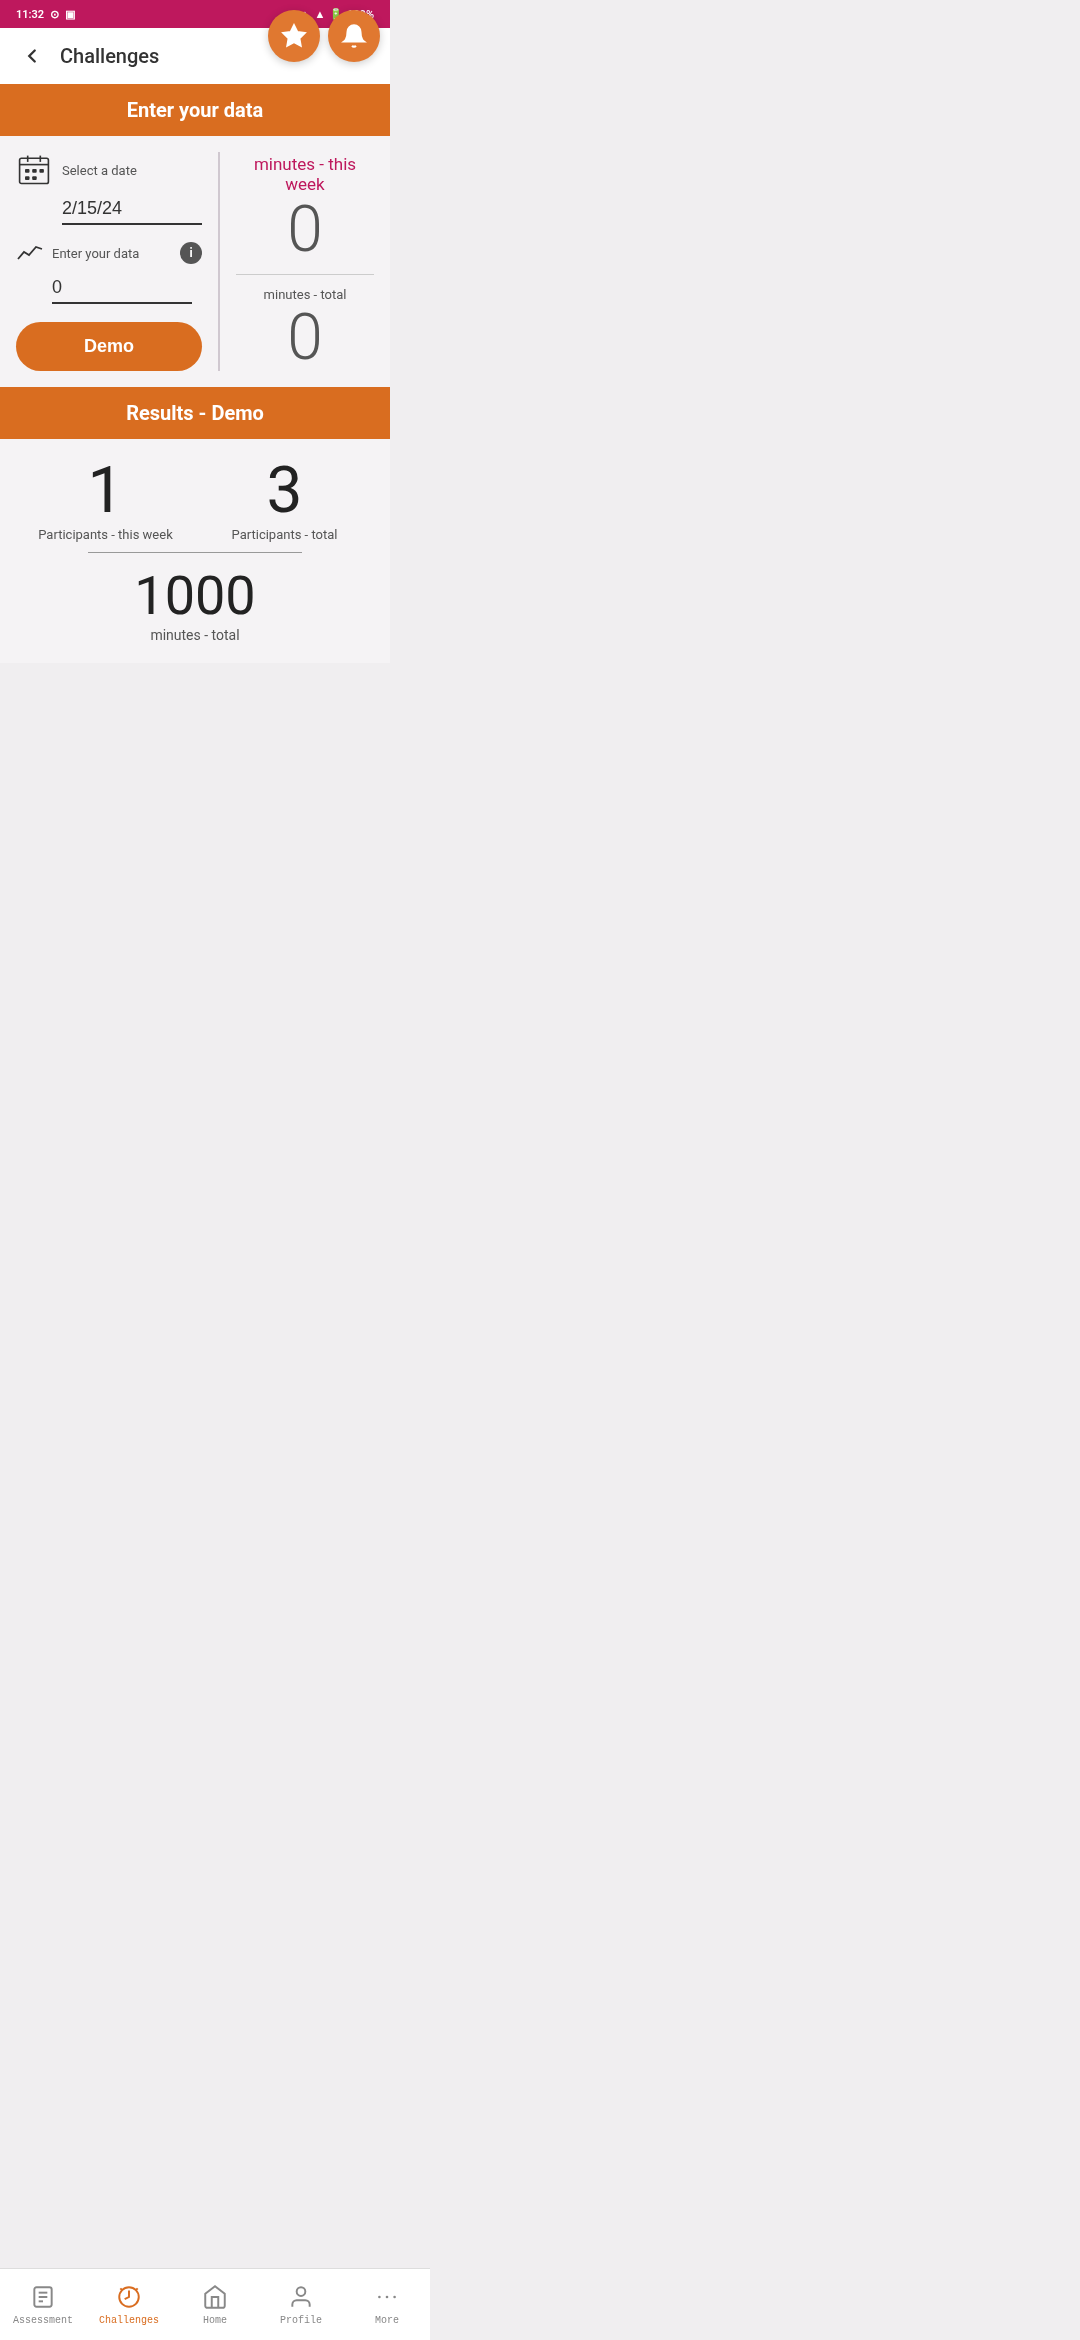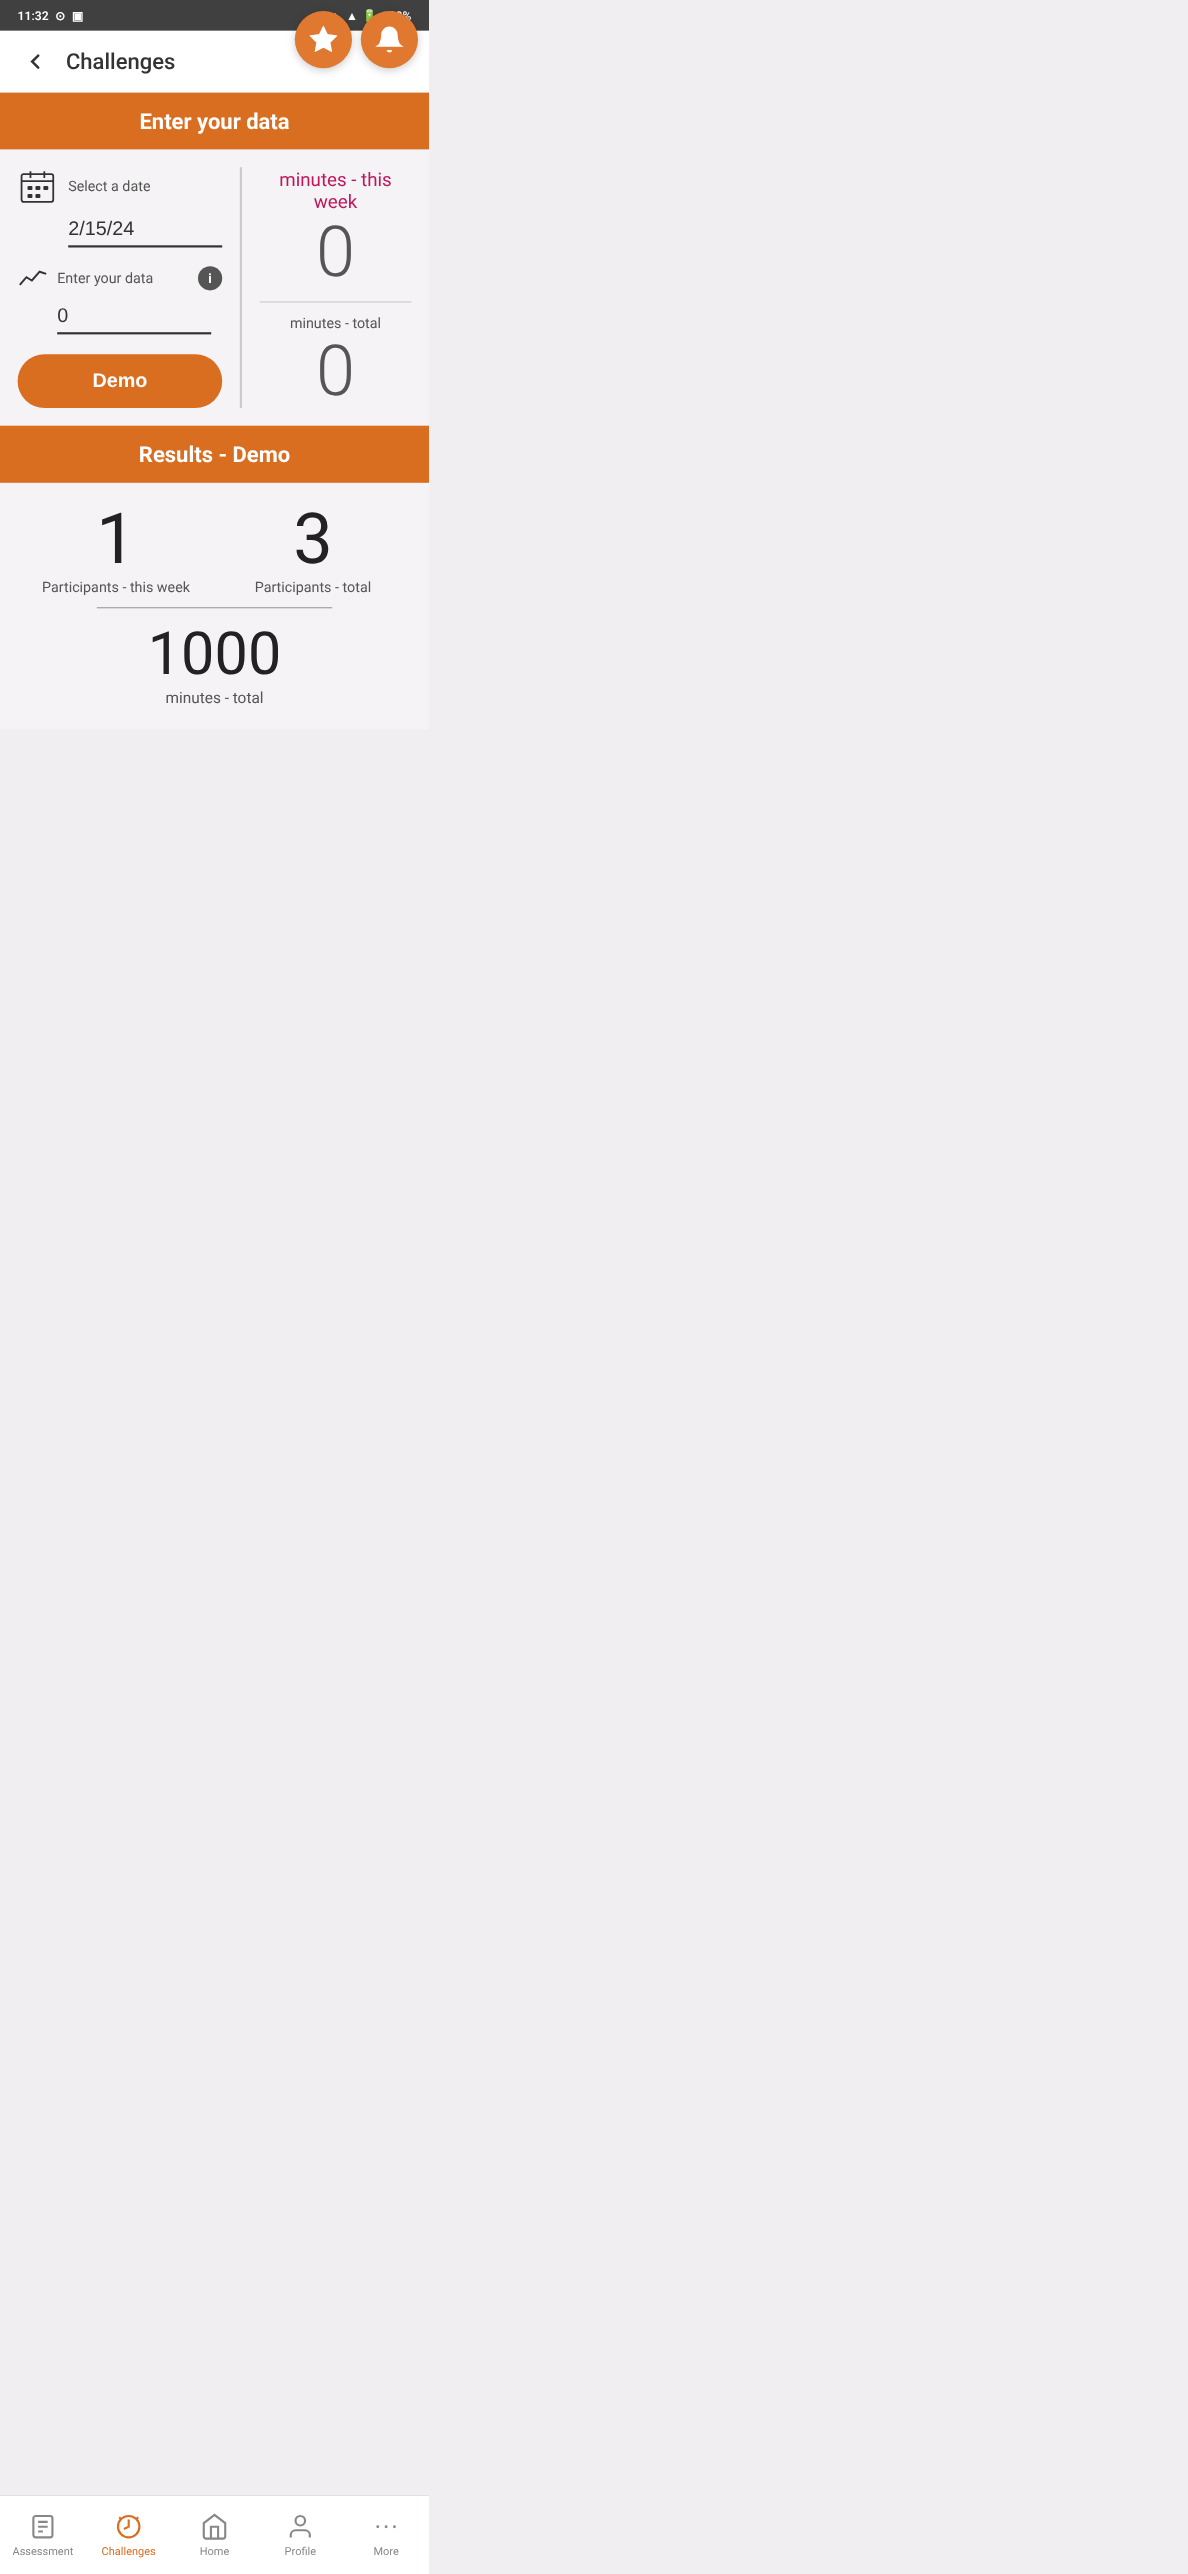--- a/index.html
+++ b/index.html
@@ -8,21 +8,21 @@
       width: 390px;
       min-height: 844px;
       background: #f0eef0;
       font-family: -apple-system, BlinkMacSystemFont, 'Segoe UI', Roboto, sans-serif;
       position: relative;
       overflow-x: hidden;
     }
 
     
     .status-bar {
-      background: #404040;
+      background: #be185d;
       color: white;
       display: flex;
       justify-content: space-between;
       align-items: center;
       padding: 6px 16px;
       height: 28px;
       font-size: 11px;
       font-weight: 600;
     }
     .status-left { display: flex; gap: 6px; align-items: center; }
@@ -265,23 +265,24 @@
       font-weight: 700;
       font-style: italic;
     }
 
     
     .bottom-nav {
       background: white;
       display: flex;
       position: fixed;
       bottom: 0;
-      width: 390px;
+      width: 430px;
       border-top: 1px solid #ddd;
       height: 72px;
+      font-family: Liberation Mono, monospace;
     }
     .nav-item {
       flex: 1;
       display: flex;
       flex-direction: column;
       align-items: center;
       justify-content: center;
       gap: 4px;
       cursor: pointer;
       padding: 8px 0;

